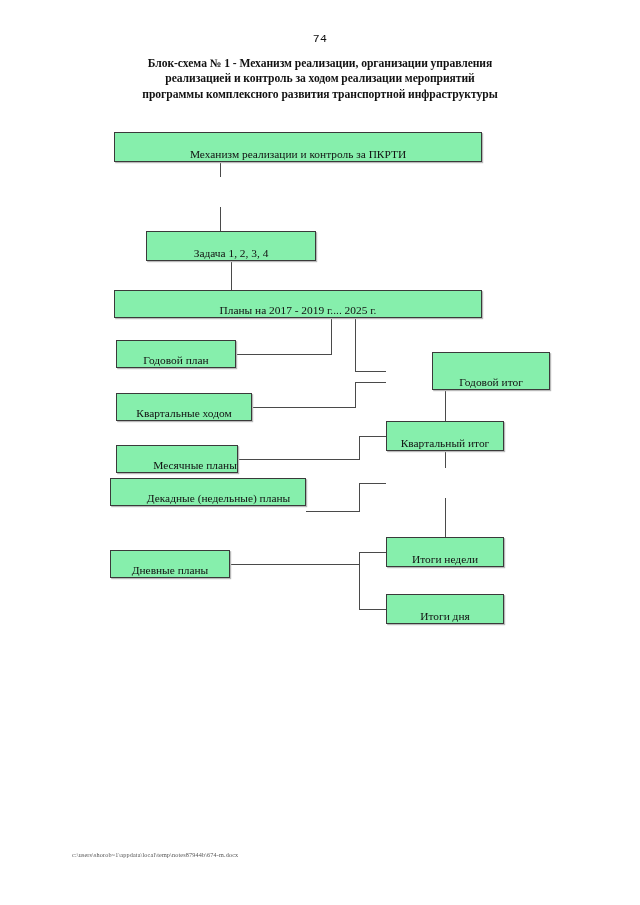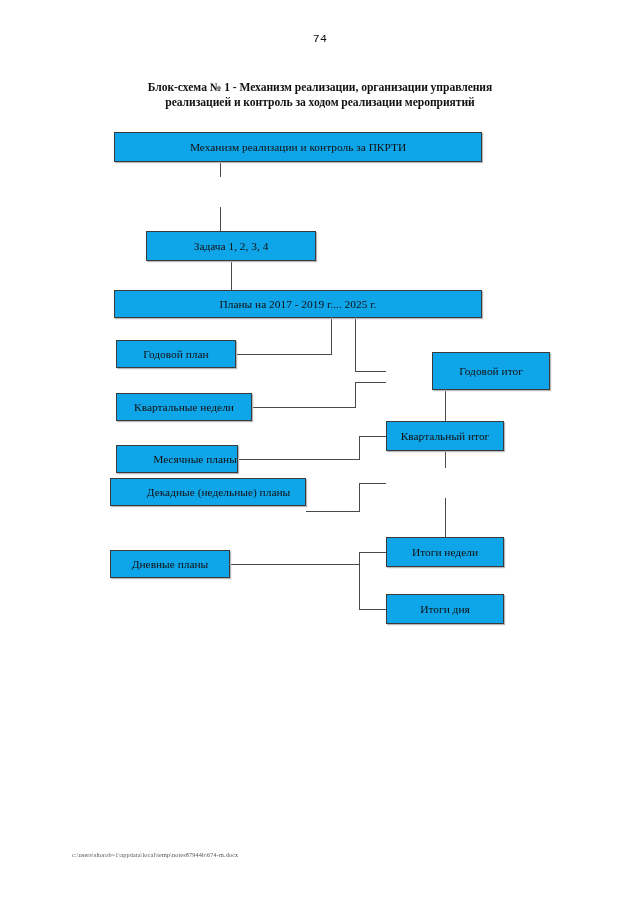--- a/index.html
+++ b/index.html
@@ -40,21 +40,20 @@
   .doc-title {
     position: absolute;
     top: 56px;
     left: 120px;
     width: 400px;
     text-align: center;
     font-weight: bold;
     font-size: 11.6px;
     line-height: 15.4px;
     letter-spacing: -0.05px;
-    margin-top: 24px;
   }
   .doc-title .tline { display: block; }
 
   
   .chart {
     position: absolute;
     left: 0;
     top: 0;
     width: 640px;
     height: 905px;
@@ -64,23 +63,23 @@
     left: 0;
     top: 0;
     width: 640px;
     height: 905px;
   }
 
   .node {
     position: absolute;
     box-sizing: border-box;
     border: 1px solid #3a3a3a;
-    background: #0ea5e9;
+    background: #86efac;
     display: flex;
-    align-items: center;
+    align-items: flex-end;
     justify-content: center;
     font-size: 11.4px;
     line-height: 13px;
     color: #111111;
     text-align: center;
     box-shadow: 1.2px 1.2px 0 0 #b9b9b9;
   }
   .node .label {
     display: block;
     padding: 0 6px;
@@ -102,20 +101,21 @@
 </head>
 <body>
 
 <div class="page">
 
   <div class="page-number">74</div>
 
   <div class="doc-title">
     <span class="tline">Блок-схема № 1 - Механизм реализации, организации управления</span>
     <span class="tline">реализацией и контроль за ходом реализации мероприятий</span>
+    <span class="tline">программы комплексного развития транспортной инфраструктуры</span>
   </div>
 
   <div class="chart">
 
     <svg viewBox="0 0 640 905">
       <g stroke="#4a4a4a" stroke-width="1" fill="none" shape-rendering="crispEdges">
 
         <path d="M 220 162 L 220 177"></path>
 
         <path d="M 220 207 L 220 231"></path>
@@ -156,21 +156,21 @@
 
     <div class="node" style="left:114px; top:290px; width:368px; height:28px;">
       <span class="label">Планы на 2017 - 2019 г.... 2025 г.</span>
     </div>
 
     <div class="node" style="left:116px; top:340px; width:120px; height:28px;">
       <span class="label">Годовой план</span>
     </div>
 
     <div class="node" style="left:116px; top:393px; width:136px; height:28px;">
-      <span class="label">Квартальные недели</span>
+      <span class="label">Квартальные ходом</span>
     </div>
 
     <div class="node" style="left:116px; top:445px; width:122px; height:28px;padding-left:36px;">
       <span class="label">Месячные планы</span>
     </div>
 
     <div class="node" style="left:110px; top:478px; width:196px; height:28px;padding-left:21px;">
       <span class="label">Декадные (недельные) планы</span>
     </div>
 

